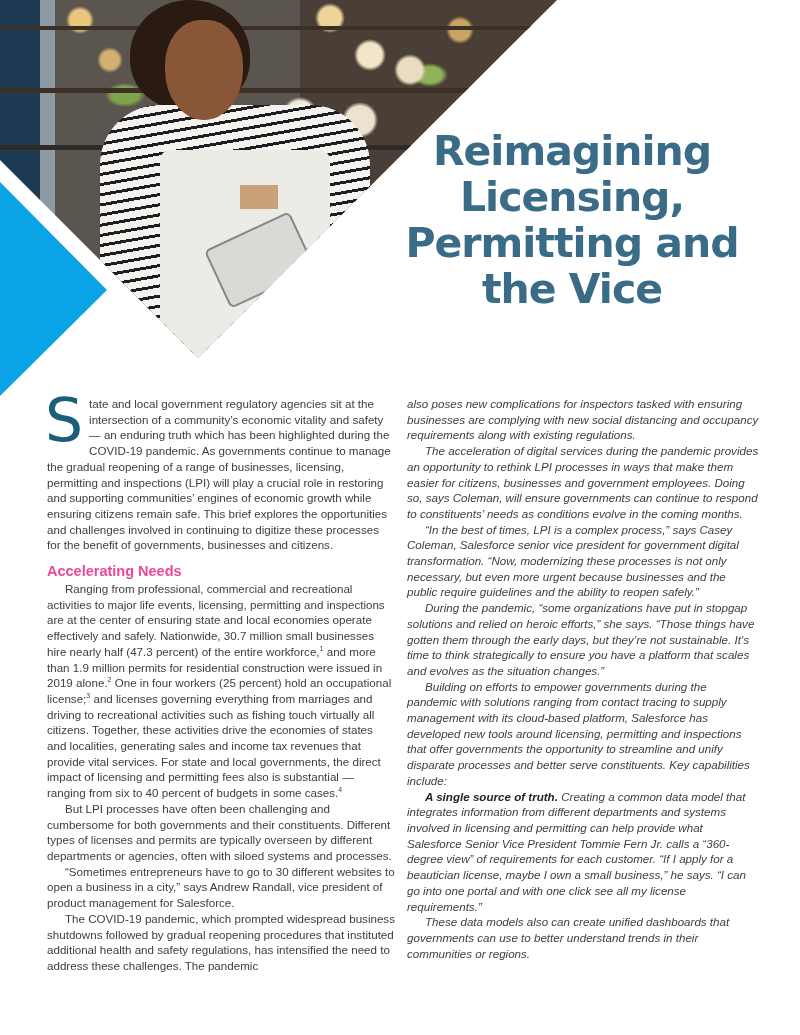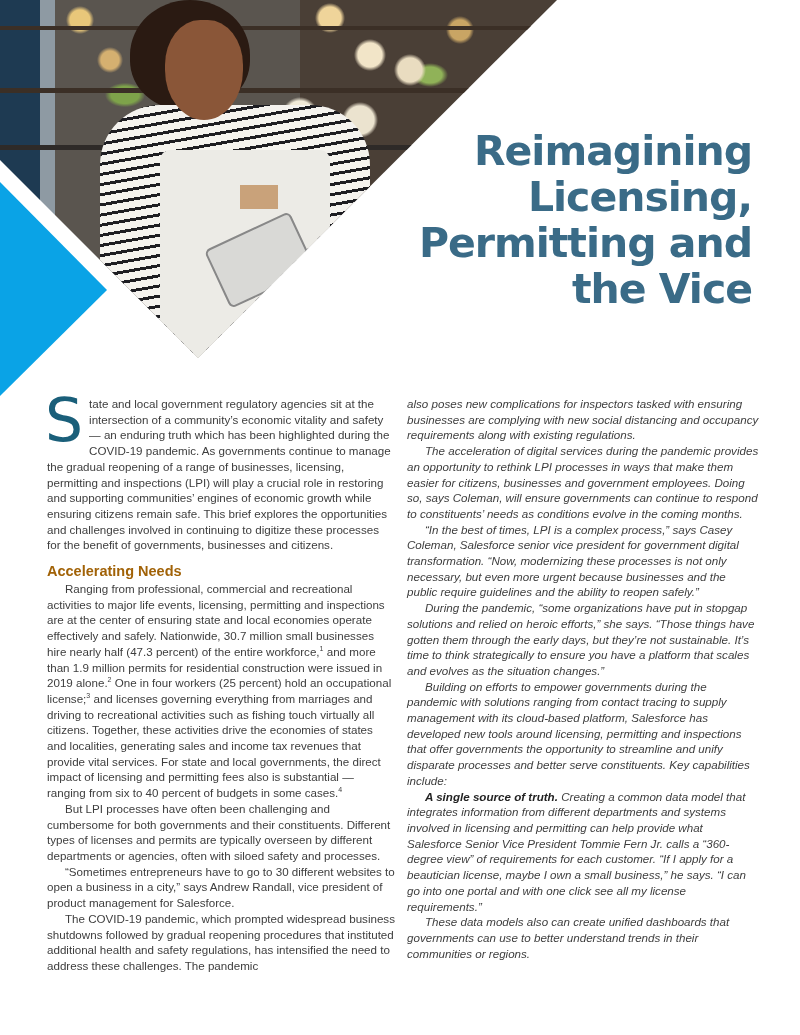--- a/index.html
+++ b/index.html
@@ -113,21 +113,21 @@
       clip-path: polygon(0 182px, 107px 290px, 0 396px);
     }
 
     
     .title {
       position: absolute;
       right: 48px;
       top: 128px;
       width: 360px;
       margin: 0;
-      text-align: right;
+      text-align: center;
       font-family: "DejaVu Sans", sans-serif;
       font-weight: bold;
       font-size: 41px;
       line-height: 46px;
       letter-spacing: -1px;
       color: #3a6b87;
     }
     .title span {
       display: block;
     }
@@ -156,21 +156,21 @@
       text-indent: 18px;
     }
     .col p.noindent {
       text-indent: 0;
     }
     .col h2 {
       margin: 9px 0 1px 0;
       font-size: 14.5px;
       line-height: 18px;
       font-weight: bold;
-      color: #a16207;
+      color: #ec4899;
     }
     .col.right h2 {
       margin-top: 13px;
     }
     .dropcap {
       float: left;
       font-size: 60px;
       line-height: 44px;
       height: 46px;
       margin: 2px 6px 0 -2px;
@@ -215,21 +215,21 @@
 
   <div class="col left">
     <p class="noindent">
       <span class="dropcap">S</span><span>tate and local government regulatory agencies sit at the intersection of a community’s economic vitality and safety — an enduring truth which has been highlighted during the COVID-19 pandemic. As governments continue to manage the gradual reopening of a range of businesses, licensing, permitting and inspections (LPI) will play a crucial role in restoring and supporting communities’ engines of economic growth while ensuring citizens remain safe. This brief explores the opportunities and challenges involved in continuing to digitize these processes for the benefit of governments, businesses and citizens.</span>
     </p>
 
     <h2>Accelerating Needs</h2>
     <p>
       <span>Ranging from professional, commercial and recreational activities to major life events, licensing, permitting and inspections are at the center of ensuring state and local economies operate effectively and safely. Nationwide, 30.7 million small businesses hire nearly half (47.3 percent) of the entire workforce,</span><sup>1</sup><span> and more than 1.9 million permits for residential construction were issued in 2019 alone.</span><sup>2</sup><span> One in four workers (25 percent) hold an occupational license;</span><sup>3</sup><span> and licenses governing everything from marriages and driving to recreational activities such as fishing touch virtually all citizens. Together, these activities drive the economies of states and localities, generating sales and income tax revenues that provide vital services. For state and local governments, the direct impact of licensing and permitting fees also is substantial — ranging from six to 40 percent of budgets in some cases.</span><sup>4</sup>
     </p>
-    <p>But LPI processes have often been challenging and cumbersome for both governments and their constituents. Different types of licenses and permits are typically overseen by different departments or agencies, often with siloed safety and processes.</p>
+    <p>But LPI processes have often been challenging and cumbersome for both governments and their constituents. Different types of licenses and permits are typically overseen by different departments or agencies, often with siloed systems and processes.</p>
     <p>“Sometimes entrepreneurs have to go to 30 different websites to open a business in a city,” says Andrew Randall, vice president of product management for Salesforce.</p>
     <p>The COVID-19 pandemic, which prompted widespread business shutdowns followed by gradual reopening procedures that instituted additional health and safety regulations, has intensified the need to address these challenges. The pandemic</p>
   </div>
 
   <div class="col right">
     <p class="noindent">also poses new complications for inspectors tasked with ensuring businesses are complying with new social distancing and occupancy requirements along with existing regulations.</p>
     <p>The acceleration of digital services during the pandemic provides an opportunity to rethink LPI processes in ways that make them easier for citizens, businesses and government employees. Doing so, says Coleman, will ensure governments can continue to respond to constituents’ needs as conditions evolve in the coming months.</p>
     <p>“In the best of times, LPI is a complex process,” says Casey Coleman, Salesforce senior vice president for government digital transformation. “Now, modernizing these processes is not only necessary, but even more urgent because businesses and the public require guidelines and the ability to reopen safely.”</p>
     <p>During the pandemic, “some organizations have put in stopgap solutions and relied on heroic efforts,” she says. “Those things have gotten them through the early days, but they’re not sustainable. It’s time to think strategically to ensure you have a platform that scales and evolves as the situation changes.”</p>
 

